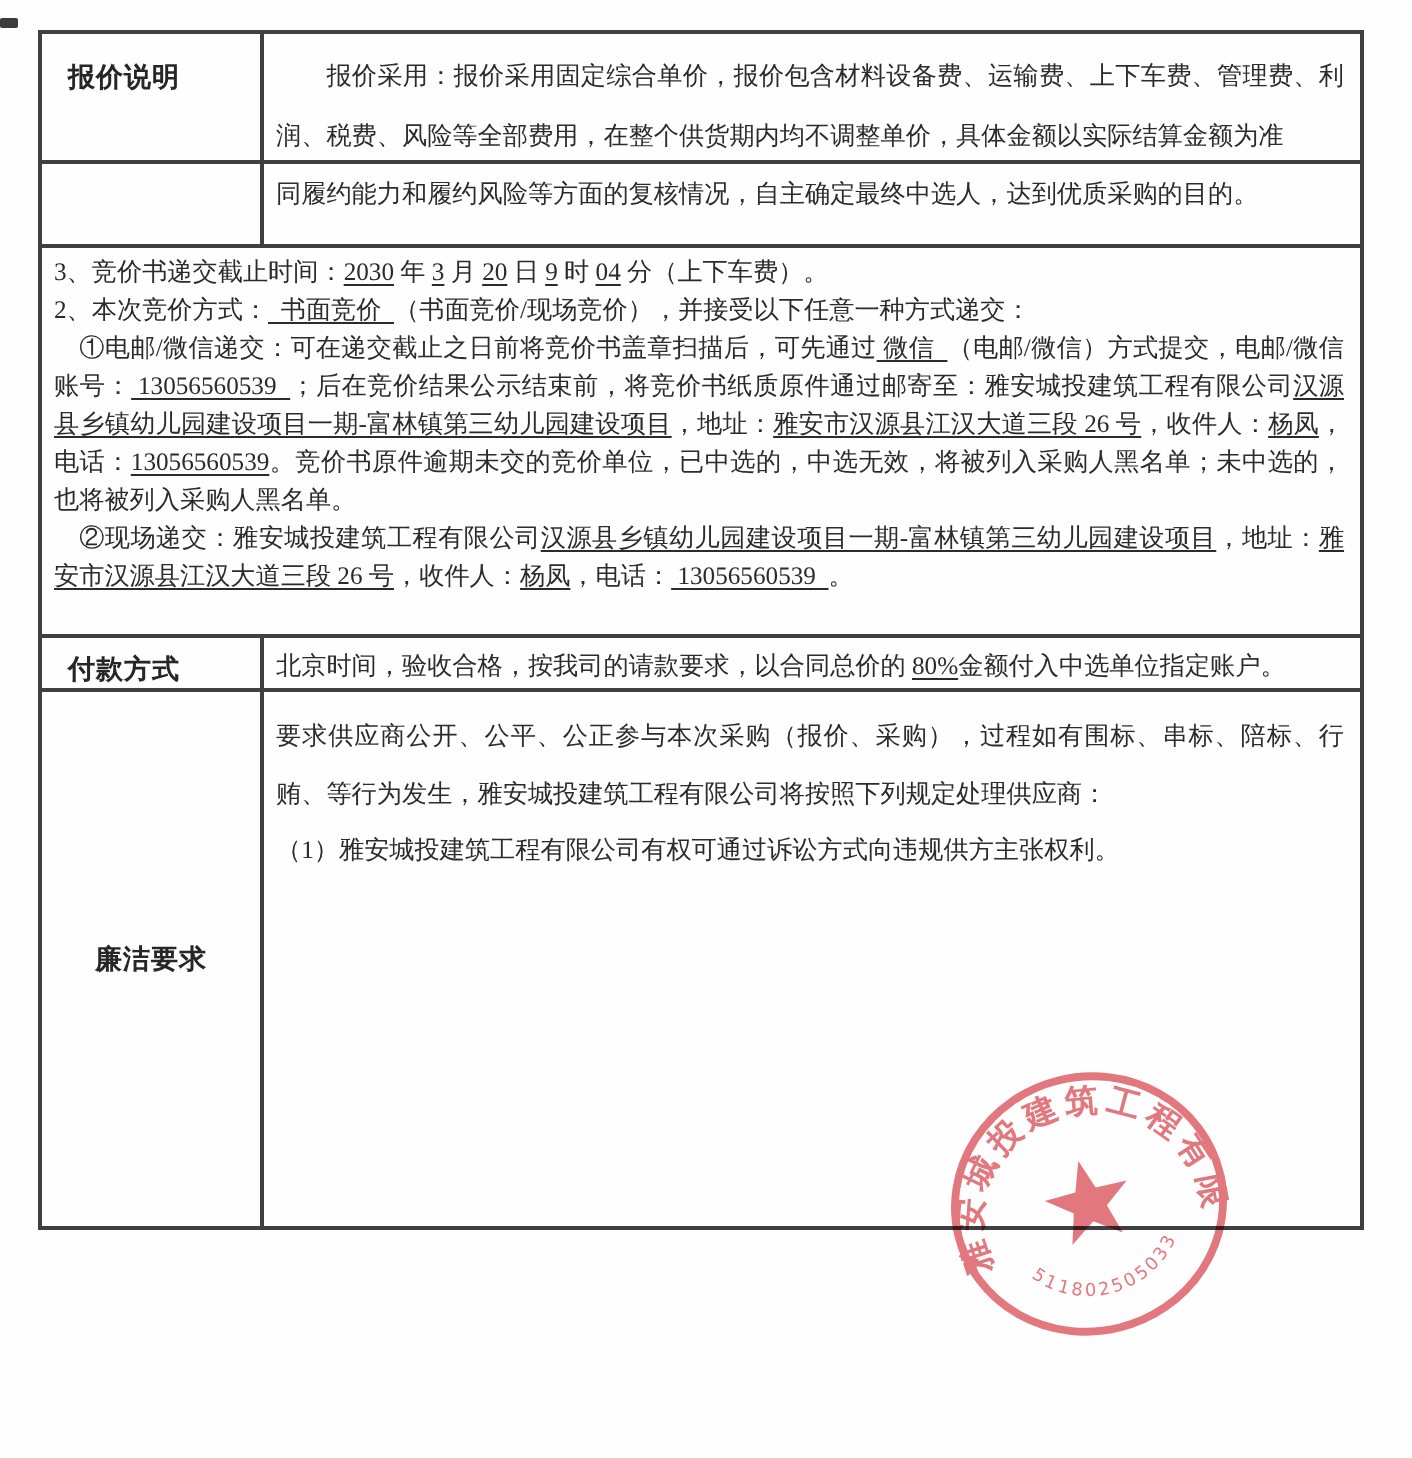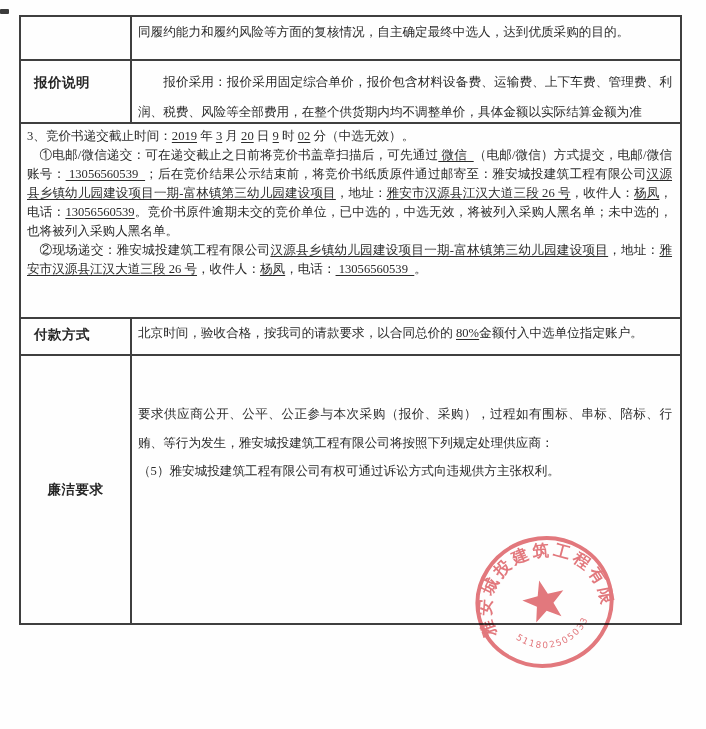--- a/index.html
+++ b/index.html
@@ -34,73 +34,74 @@
   .u{text-decoration:underline;text-underline-offset:2px;}
 
   .row-0{height:42px;}
   .row-0 .cell-content{padding-top:5px;line-height:20px;}
   .row-1{height:63px;}
   .row-1 .cell-label{padding-top:13px;}
   .row-1 .cell-content{padding-top:6px;line-height:30px;}
   .row-2{height:195px;}
   .row-2 .cell-label{padding-top:12px;line-height:35px;}
   .row-2 .cell-content{padding-top:3px;line-height:19px;}
-  .row-3{height:37px;}
+  .row-3{height:27px;}
   .row-3 .cell-label{padding-top:7px;}
   .row-3 .cell-content{padding-top:4px;line-height:20px;}
   .row-4{height:269px;}
   .row-4 .cell-label{display:flex;align-items:center;justify-content:center;padding-left:0;text-align:center;}
-  .row-4 .cell-content{padding-top:8px;line-height:28.7px;margin-top:36px;}
+  .row-4 .cell-content{padding-top:8px;line-height:28.7px;}
 
   .stamp{
     position:absolute;left:473px;top:534px;width:143px;height:136px;
     transform:rotate(-14deg);
     opacity:.82;
     mix-blend-mode:multiply;
     pointer-events:none;
   }
 </style>
 </head>
 <body>
 
 <div class="page">
 
   <div class="scan-artifact"></div>
 
   <div class="tbl">
+      <div class="row row-1">
+        <div class="cell-label">报价说明</div>
+        <div class="cell-content">
+          <p class="ind2"><span>报价采用：报价采用固定综合单价，报价包含材料设备费、运输费、上下车费、管理费、利润、税费、风险等全部费用，在整个供货期内均不调整单价，具体金额以实际结算金额为准</span></p>
+        </div>
+      </div>
       <div class="row row-0">
         <div class="cell-label"></div>
         <div class="cell-content">
           <p><span>同履约能力和履约风险等方面的复核情况，自主确定最终中选人，达到优质采购的目的。</span></p>
         </div>
       </div>
-      <div class="row row-1">
-        <div class="cell-label">报价说明</div>
-        <div class="cell-content">
-          <p class="ind2"><span>报价采用：报价采用固定综合单价，报价包含材料设备费、运输费、上下车费、管理费、利润、税费、风险等全部费用，在整个供货期内均不调整单价，具体金额以实际结算金额为准</span></p>
-        </div>
-      </div>
       <div class="row row-2">
         <div class="cell-content">
-          <p><span>3、竞价书递交截止时间：</span><span class="u">2019</span><span> 年 </span><span class="u">3</span><span> 月 </span><span class="u">20</span><span> 日 </span><span class="u">9</span><span> 时 </span><span class="u">02</span><span> 分（中选无效）。</span></p>
+          <p><span>3、竞价书递交截止时间：</span><span class="u">2030</span><span> 年 </span><span class="u">3</span><span> 月 </span><span class="u">20</span><span> 日 </span><span class="u">9</span><span> 时 </span><span class="u">04</span><span> 分（上下车费）。</span></p>
+          <p><span>2、本次竞价方式：</span><span class="u">&nbsp;&nbsp;书面竞价&nbsp;&nbsp;</span><span>（书面竞价/现场竞价），并接受以下任意一种方式递交：</span></p>
           <p class="ind1"><span>①电邮/微信递交：可在递交截止之日前将竞价书盖章扫描后，可先通过</span><span class="u">&nbsp;微信&nbsp;&nbsp;</span><span>（电邮/微信）方式提交，电邮/微信账号：</span><span class="u">&nbsp;13056560539&nbsp;&nbsp;</span><span>；后在竞价结果公示结束前，将竞价书纸质原件通过邮寄至：雅安城投建筑工程有限公司</span><span class="u">汉源县乡镇幼儿园建设项目一期-富林镇第三幼儿园建设项目</span><span>，地址：</span><span class="u">雅安市汉源县江汉大道三段 26 号</span><span>，收件人：</span><span class="u">杨凤</span><span>，电话：</span><span class="u">13056560539</span><span>。竞价书原件逾期未交的竞价单位，已中选的，中选无效，将被列入采购人黑名单；未中选的，也将被列入采购人黑名单。</span></p>
           <p class="ind1"><span>②现场递交：雅安城投建筑工程有限公司</span><span class="u">汉源县乡镇幼儿园建设项目一期-富林镇第三幼儿园建设项目</span><span>，地址：</span><span class="u">雅安市汉源县江汉大道三段 26 号</span><span>，收件人：</span><span class="u">杨凤</span><span>，电话：</span><span class="u">&nbsp;13056560539&nbsp;&nbsp;</span><span>。</span></p>
         </div>
       </div>
       <div class="row row-3">
         <div class="cell-label">付款方式</div>
         <div class="cell-content">
           <p><span>北京时间，验收合格，按我司的请款要求，以合同总价的 </span><span class="u">80%</span><span>金额付入中选单位指定账户。</span></p>
         </div>
       </div>
       <div class="row row-4">
         <div class="cell-label">廉洁要求</div>
         <div class="cell-content">
           <p><span>要求供应商公开、公平、公正参与本次采购（报价、采购），过程如有围标、串标、陪标、行贿、等行为发生，雅安城投建筑工程有限公司将按照下列规定处理供应商：</span></p>
-          <p><span>（5）雅安城投建筑工程有限公司有权可通过诉讼方式向违规供方主张权利。</span></p>
+          <p><span>（1）雅安城投建筑工程有限公司有权可通过诉讼方式向违规供方主张权利。</span></p>
         </div>
       </div>
     </div>
 
   <svg class="stamp" viewBox="0 0 200 190" xmlns="http://www.w3.org/2000/svg" aria-hidden="true">
     <defs>
       <path id="seal-top-arc" d="M 25 125 A 78 74 0 1 1 175 125" fill="none"></path>
       <path id="seal-bottom-arc" d="M 45 130 A 64 60 0 0 0 155 130" fill="none"></path>
     </defs>
     <ellipse cx="100" cy="95" rx="94" ry="89" fill="none" stroke="#dd5a60" stroke-width="5.5"></ellipse>

